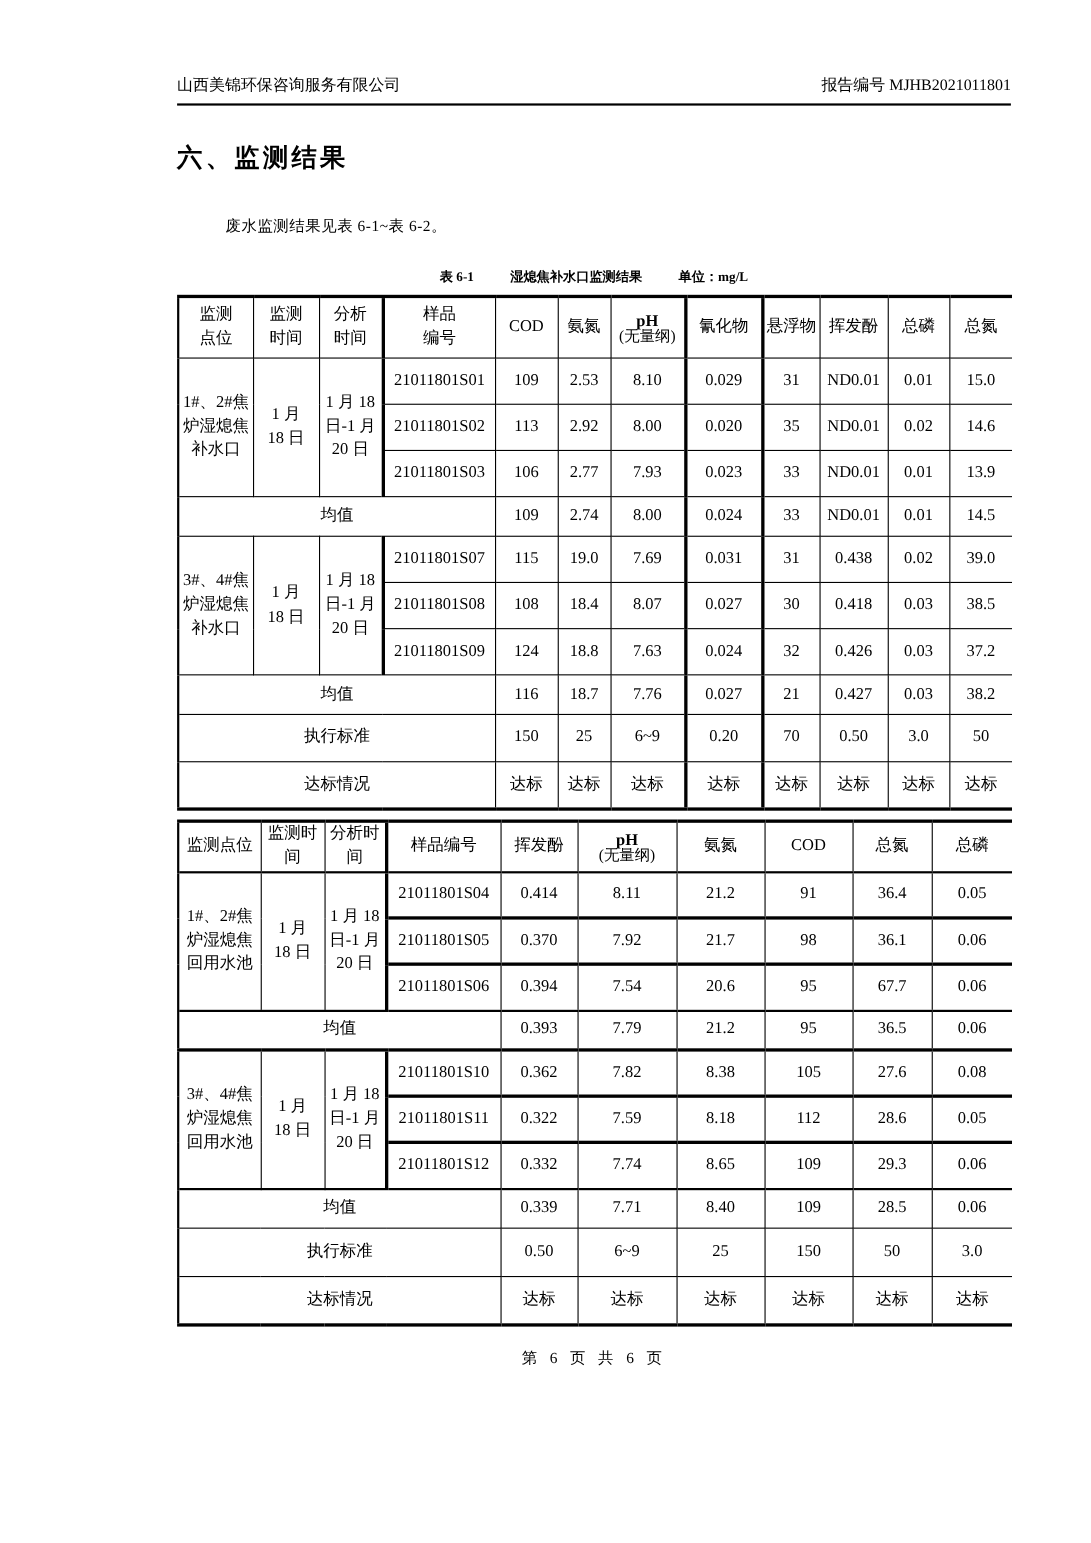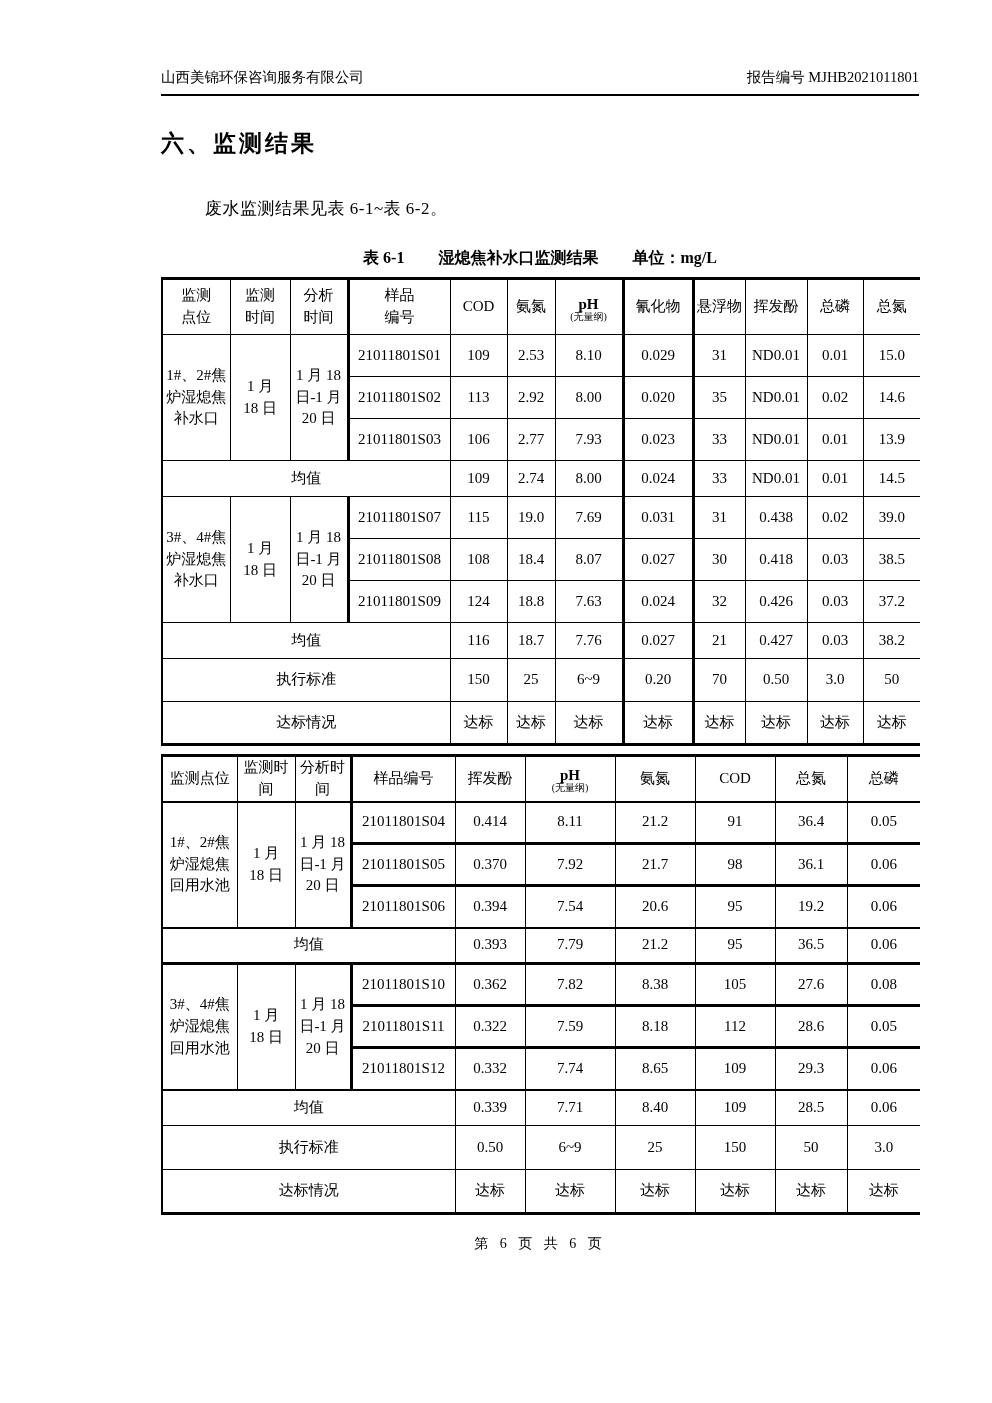--- a/index.html
+++ b/index.html
@@ -8,40 +8,40 @@
     font-family:"Liberation Serif","DejaVu Serif",serif;color:#000;
     overflow:hidden;margin:0 auto;
   }
   .content{margin:0 117px;width:758px;padding-left:44px;}
   .doc-header{
     display:flex;justify-content:space-between;align-items:flex-end;
     padding-top:68px;font-size:14.5px;
   }
   .doc-rule{border-bottom:2px solid #000;margin-top:7px;}
   .section-title{font-size:23px;font-weight:bold;margin-top:32px;letter-spacing:3px;}
-  .intro{font-size:17px;margin-top:38px;text-indent:44px;letter-spacing:0.5px;}
-  .caption{margin-top:28px;text-align:center;font-size:16px;font-weight:bold;}
+  .intro{font-size:14px;margin-top:38px;text-indent:44px;letter-spacing:0.5px;}
+  .caption{margin-top:28px;text-align:center;font-size:12px;font-weight:bold;}
   .caption .cap-gap{margin-left:30px;}
   .caption2{margin-top:12px;}
   table{border-collapse:collapse;table-layout:fixed;width:758px;margin-top:8px;}
   td{
     border:1px solid #000;text-align:center;vertical-align:middle;
     font-size:15px;padding:0 2px;line-height:1.45;overflow:hidden;
   }
   td.pre{white-space:pre-line;}
   td.v3{border-left-width:3px;}   
   td.bl2{border-left-width:2px;}  
   td.lc{border-right-width:0;}    
   tr.top td{border-top-width:3px;}
   tr.bot td{border-bottom-width:3px;}
   tr.t2 > td{border-top-width:2px;}
   tr.t3 > td{border-top-width:3px;}
   .t1-h{height:56px;} .t1-s{height:42px;} .t1-m{height:36px;} .t1-x{height:43px;}
   .t2-h{height:38px;margin-left:39px;} .t2-s{height:42px;} .t2-m{height:36px;} .t2-x{height:44px;}
-  .ph-sub{display:block;font-size:10px;line-height:1.1;margin-top:-2px;}
+  .ph-sub{display:block;font-size:14px;line-height:1.1;margin-top:-2px;}
   .ph-main{display:block;font-weight:bold;line-height:1.2;margin-top:2px;}
   .blank-line{margin-top:8px;text-align:center;font-size:16px;white-space:nowrap;letter-spacing:-1px;}
   .footer{margin-top:20px;text-align:center;font-size:14px;letter-spacing:4px;}
 </style>
 </head>
 <body>
 
 <div class="page">
   <div class="content">
 
@@ -275,21 +275,21 @@
         <td>98</td>
         <td>36.1</td>
         <td class="lc">0.06</td>
       </tr>
       <tr class="t3 t2-s">
         <td class="v3">21011801S06</td>
         <td>0.394</td>
         <td>7.54</td>
         <td>20.6</td>
         <td>95</td>
-        <td>19.2</td>
+        <td>67.7</td>
         <td class="lc">0.06</td>
       </tr>
       <tr class="t2 t2-m">
         <td class="bl2" colspan="4">均值</td>
         <td>0.393</td>
         <td>7.79</td>
         <td>21.2</td>
         <td>95</td>
         <td>36.5</td>
         <td class="lc">0.06</td>

